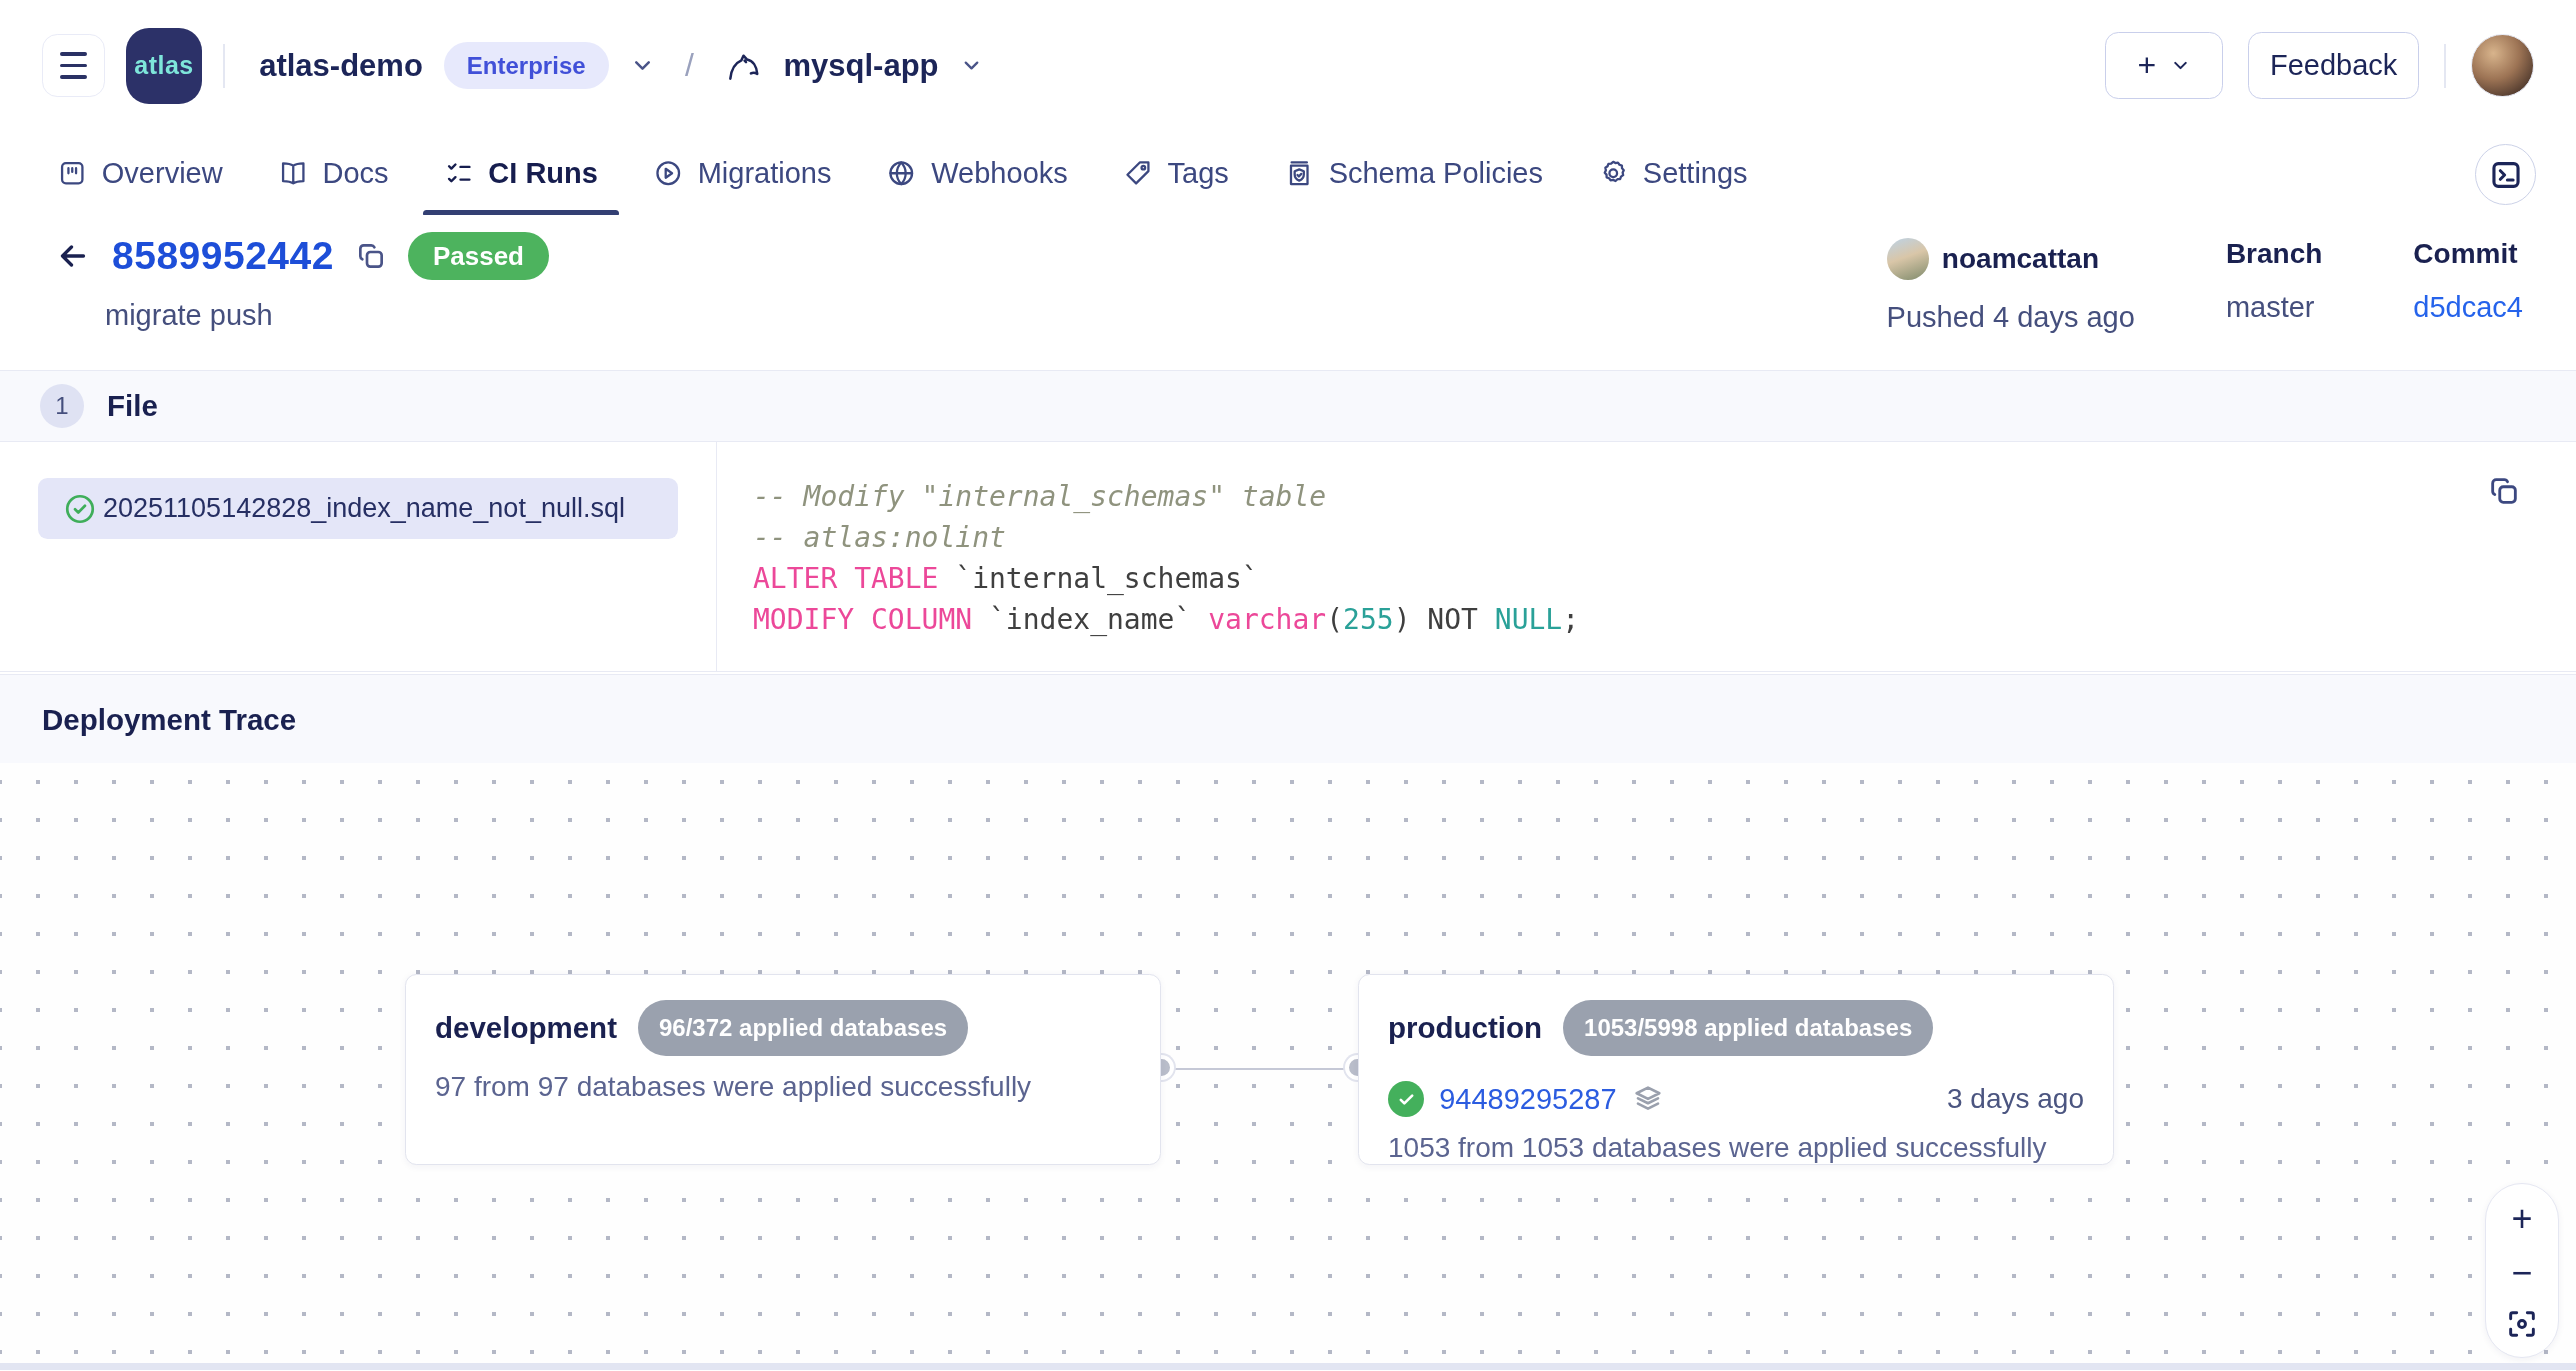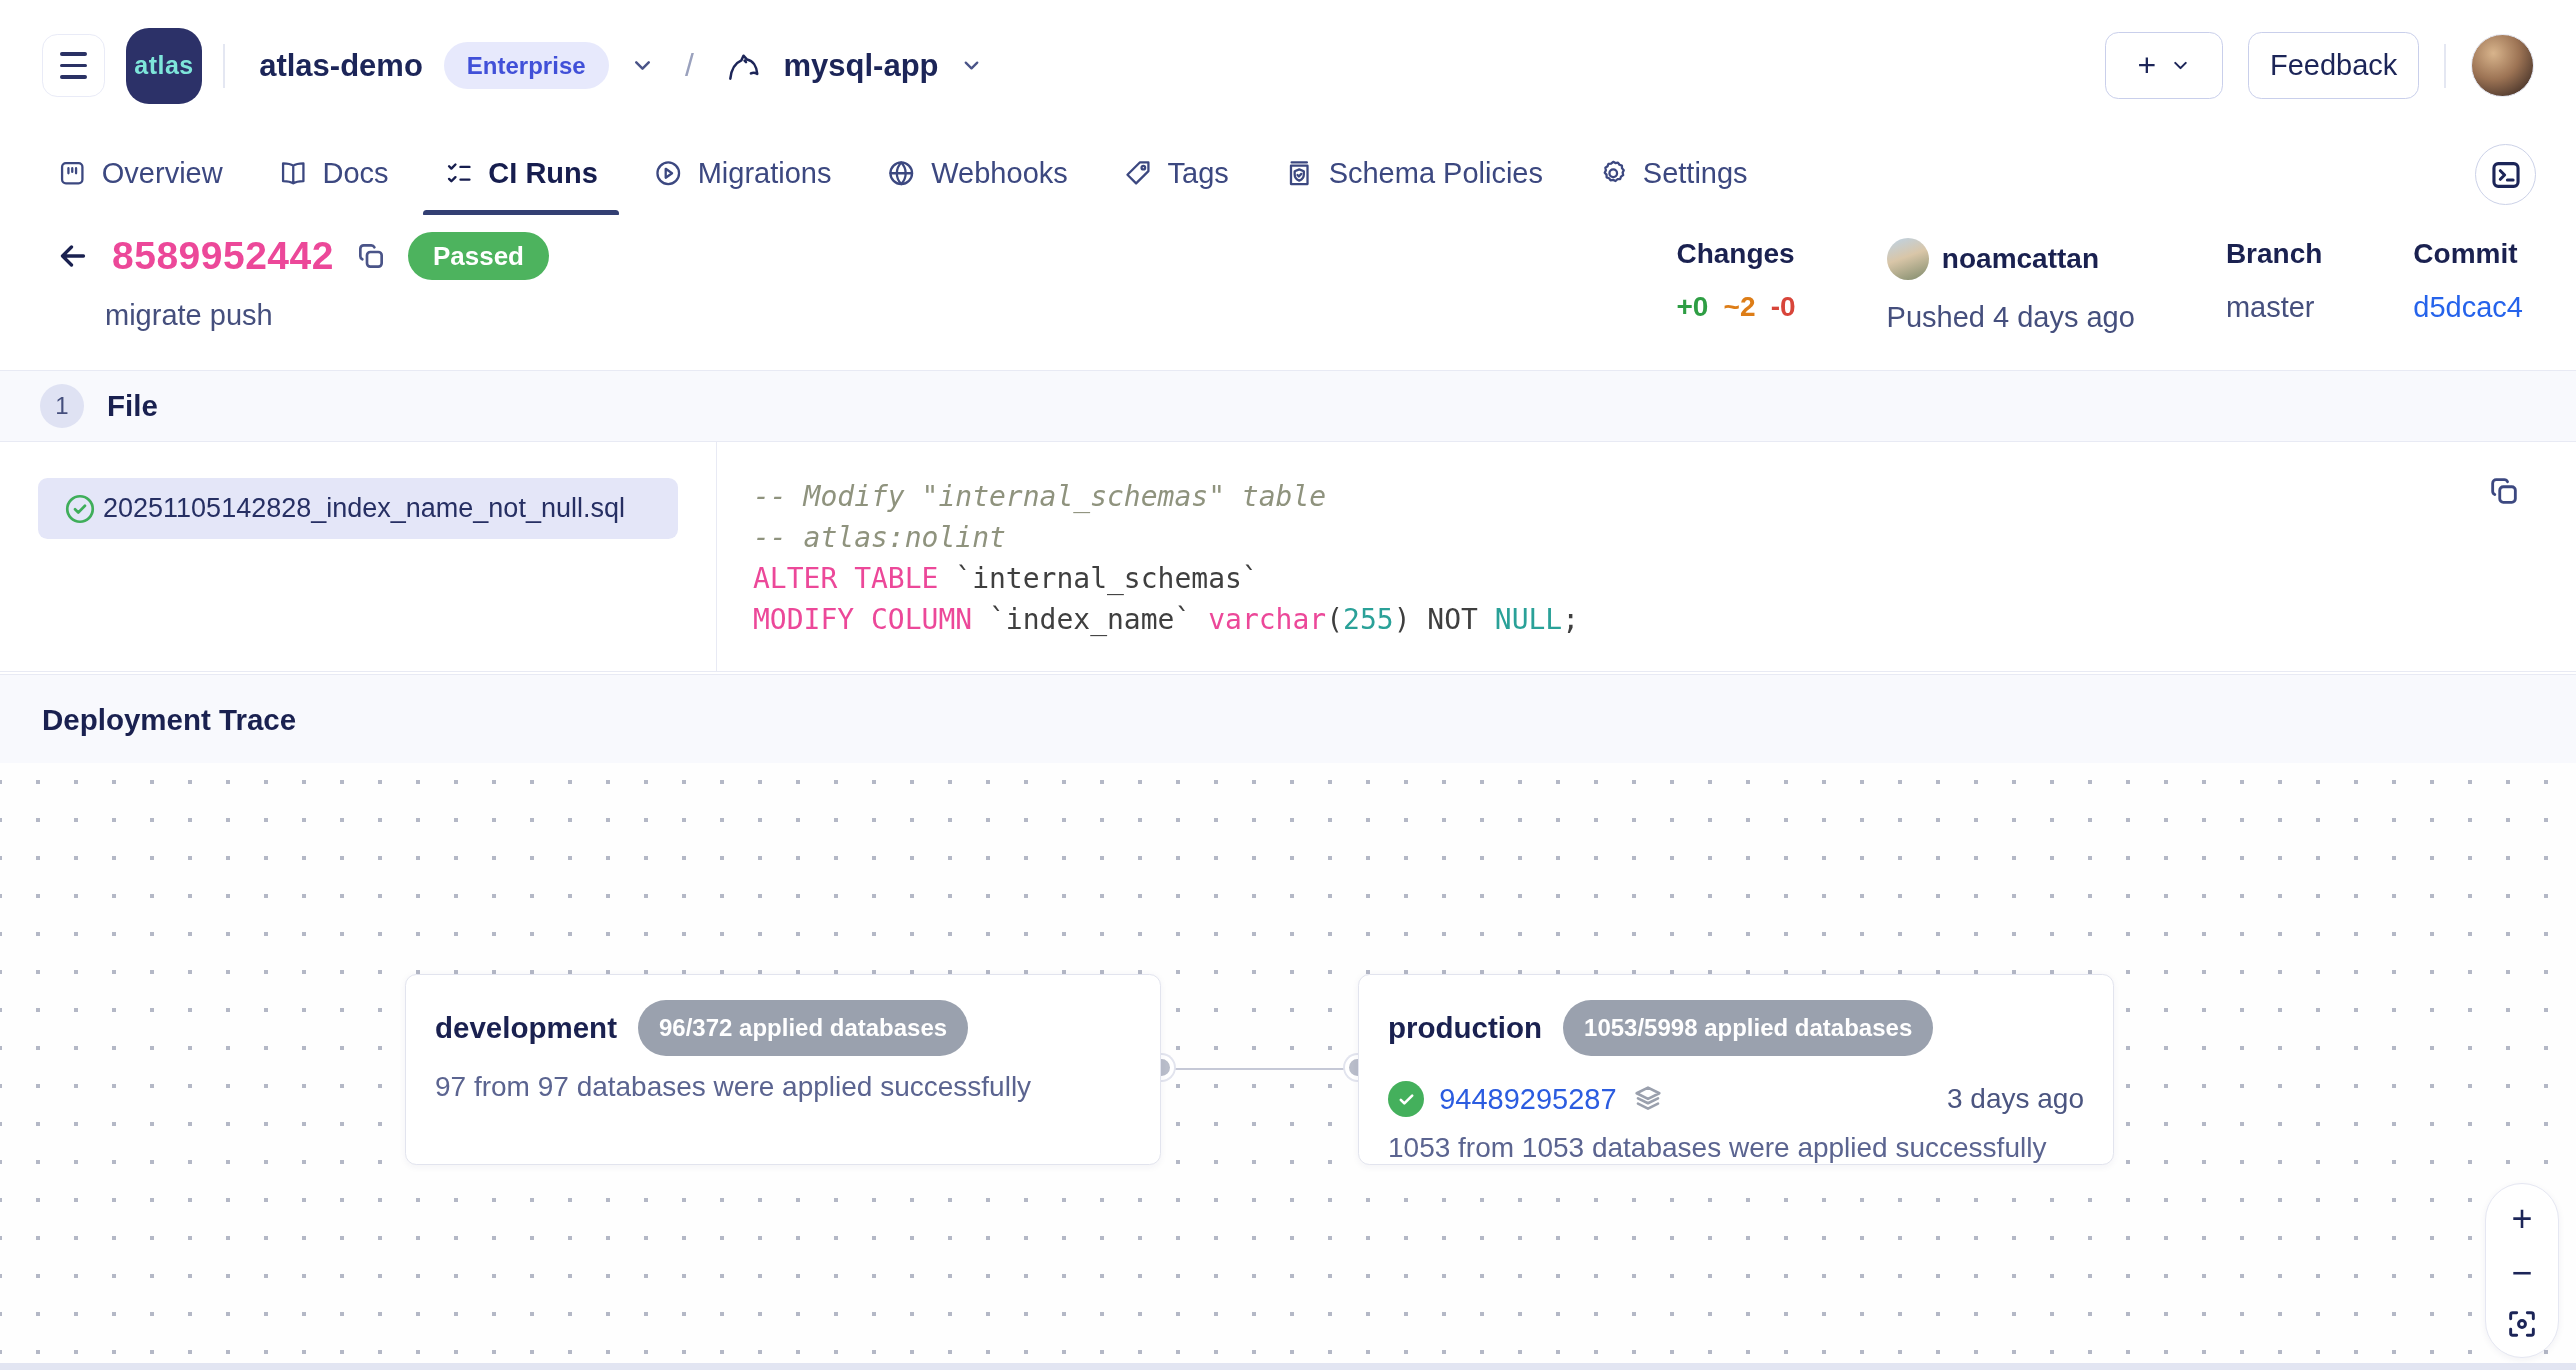--- a/index.html
+++ b/index.html
@@ -32,21 +32,21 @@
   .tab.active { color:#161d4e; font-weight:700; }
   .tab.active svg { color:#161d4e; }
   .tab.active::after { content:""; position:absolute; left:-21px; right:-21px; bottom:-1.9px; height:6.7px; background:#333f73; border-radius:3.8px; }
   .terminal-btn { position:absolute; right:40px; top:13.3px; width:61px; height:61px; border-radius:50%; border:1.9px solid #ccd2e8; background:#fff; display:flex; align-items:center; justify-content:center; cursor:pointer; color:#1c2558; }
 
   
   .run-header { position:absolute; left:0; top:215px; width:100%; height:154px; display:flex; justify-content:space-between; padding:17px 53px 0 55px; background:#fff; }
   .run-left { }
   .run-title-row { display:flex; align-items:center; gap:21px; }
   .back-btn { background:none; border:none; cursor:pointer; color:#1a2150; padding:0; }
-  .run-id { font-size:39px; font-weight:800; color:#ec4899; letter-spacing:0.5px; }
+  .run-id { font-size:39px; font-weight:800; color:#1d4ed8; letter-spacing:0.5px; }
   .copy-btn { background:none; border:none; cursor:pointer; color:#4a5488; padding:0; }
   .status-badge { background:#4db35e; color:#fff; font-size:26px; font-weight:700; padding:8.6px 25px; border-radius:952px; }
   .run-subtitle { margin:19px 0 0 50px; font-size:29px; color:#454f7d; }
   .run-meta { display:flex; gap:91px; padding-top:5.7px; }
   .meta-col { display:flex; flex-direction:column; gap:21px; }
   .meta-label { font-size:28px; font-weight:700; color:#1a2150; display:flex; align-items:center; gap:13.3px; }
   .meta-value { font-size:29px; color:#454f7d; }
   .mini-avatar { width:42px; height:42px; border-radius:50%; background:linear-gradient(160deg,#bcd3e8 0%, #d9c6a8 45%, #7e8a6b 100%); }
   .changes-vals { display:flex; gap:15.2px; font-size:28px; font-weight:600; }
   .chg-add { color:#2e9e44; } .chg-mod { color:#dd7d17; } .chg-del { color:#d8453a; }
@@ -217,28 +217,20 @@
             <rect x="9" y="9" width="11" height="11" rx="2.5"></rect>
             <path d="M5.5 14.5A2.5 2.5 0 0 1 4 12.2V6.5A2.5 2.5 0 0 1 6.5 4h5.7a2.5 2.5 0 0 1 2.3 1.5"></path>
           </svg>
       </button>
       <span class="status-badge">Passed</span>
     </div>
     <div class="run-subtitle">migrate push</div>
   </div>
   <div class="run-meta">
     <div class="meta-col">
-      <span class="meta-label">Changes</span>
-      <span class="changes-vals">
-        <span class="chg-add">+0</span>
-        <span class="chg-mod">~2</span>
-        <span class="chg-del">-0</span>
-      </span>
-    </div>
-    <div class="meta-col">
       <span class="meta-label">
         <span class="mini-avatar"></span>
         <span>noamcattan</span>
       </span>
       <span class="meta-value">Pushed 4 days ago</span>
     </div>
     <div class="meta-col">
       <span class="meta-label">Branch</span>
       <span class="meta-value">master</span>
     </div>

